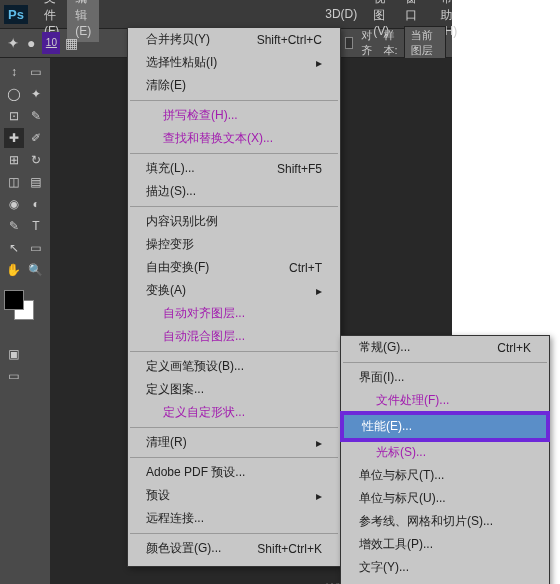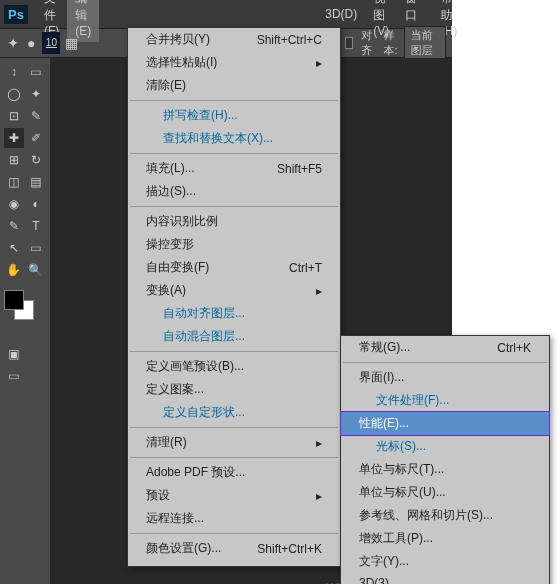--- a/index.html
+++ b/index.html
@@ -4,42 +4,42 @@
 <style>
 * { margin: 0; padding: 0; box-sizing: border-box; font-family: "Microsoft YaHei", sans-serif; }
 body { background: #fff; width: 560px; height: 584px; overflow: hidden; position: relative; }
 .app { background: #3a3a3a; width: 452px; height: 584px; position: relative; }
 .menubar { background: #3a3a3a; height: 28px; display: flex; align-items: center; padding-left: 4px; color: #ccc; font-size: 12px; }
 .ps-logo { background: #0a1e2e; color: #5fbce8; font-weight: bold; padding: 2px 4px; font-size: 13px; margin-right: 8px; }
 .menu-item { padding: 4px 8px; cursor: default; }
 .menu-item.active { background: #6a6a6a; }
 .toolbar { background: #4a4a4a; height: 30px; border-top: 1px solid #222; border-bottom: 1px solid #222; display: flex; align-items: center; padding: 0 6px; gap: 4px; }
 .tool-icon { width: 22px; height: 22px; display: flex; align-items: center; justify-content: center; color: #ccc; font-size: 14px; }
-.brush-size { background: #0f172a; width: 28px; height: 22px; color: #ccc; font-size: 10px; text-align: center; line-height: 22px; text-decoration: underline; }
+.brush-size { background: #4c1d95; width: 28px; height: 22px; color: #ccc; font-size: 10px; text-align: center; line-height: 22px; text-decoration: underline; }
 .opt-label { color: #ccc; font-size: 11px; margin-left: 4px; }
 .checkbox-sq { width: 12px; height: 12px; border: 1px solid #888; background: #333; }
 .layer-sel { background: #555; color: #ccc; font-size: 11px; padding: 1px 6px; border: 1px solid #222; }
 .main { display: flex; height: calc(100% - 58px); }
 .toolpanel { background: #4a4a4a; width: 50px; padding: 4px; display: flex; flex-direction: column; gap: 2px; }
 .tool-row { display: flex; gap: 2px; }
 .tool-btn { width: 20px; height: 20px; background: #4a4a4a; color: #ccc; display: flex; align-items: center; justify-content: center; font-size: 12px; }
 .tool-btn.selected { background: #2a2a2a; }
 .swatch-area { margin-top: 8px; position: relative; width: 40px; height: 40px; }
 .swatch-fg { width: 20px; height: 20px; background: #000; border: 1px solid #888; position: absolute; top: 0; left: 0; }
 .swatch-bg { width: 20px; height: 20px; background: #fff; border: 1px solid #888; position: absolute; top: 10px; left: 10px; }
 .canvas-area { flex: 1; background: #282828; position: relative; }
 .watermark { position: absolute; right: 10px; top: 520px; color: #5a5a5a; font-size: 16px; font-style: italic; }
 .dropdown { position: absolute; background: #c7c7c7; border: 1px solid #333; box-shadow: 2px 2px 6px rgba(0,0,0,0.4); font-size: 12px; color: #222; }
 .dd-edit { top: 27px; left: 127px; width: 214px; }
 .dd-item { display: flex; justify-content: space-between; padding: 3px 18px 3px 18px; cursor: default; align-items: center; }
-.dd-item.disabled { color: #0369a1; padding-left: 35px; }
+.dd-item.disabled { color: #a21caf; padding-left: 35px; }
 .dd-item.highlighted { background: #5a8ec8; color: #fff; }
 .dd-sep { height: 1px; background: #999; margin: 3px 2px; }
 .dd-sub { top: 335px; left: 340px; width: 210px; }
-.dd-item.boxed { border: 1px solid #6d28d9; margin: -1px; }
+.dd-item.boxed { border: 4px solid #6d28d9; margin: -1px; }
 </style>
 </head>
 <body>
 
 <div class="app">
   <div class="menubar">
     <span class="ps-logo">Ps</span>
     <span class="menu-item">文件(F)</span>
     <span class="menu-item active">编辑(E)</span>
     <span style="flex:0 0 218px"></span>

